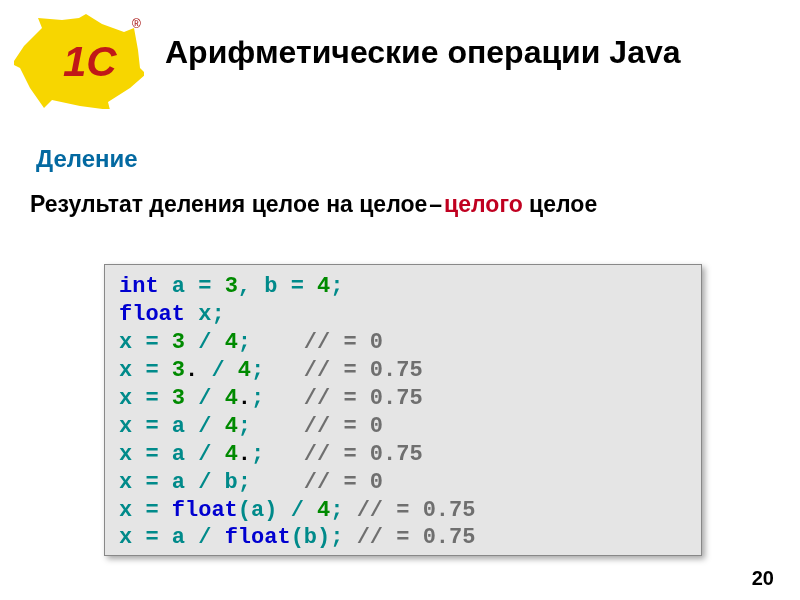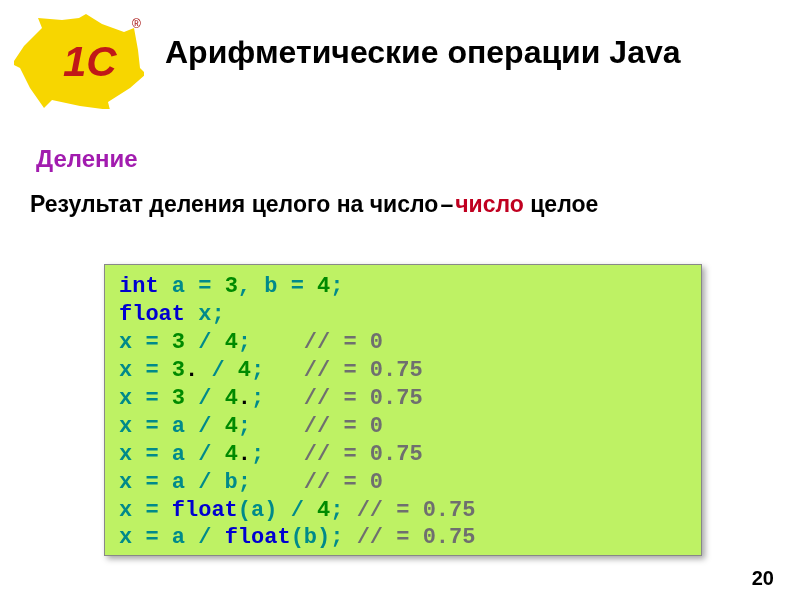--- a/index.html
+++ b/index.html
@@ -25,40 +25,40 @@
     font-size: 32px;
     font-weight: bold;
     color: #000;
   }
   .subtitle {
     position: absolute;
     top: 145px;
     left: 36px;
     font-size: 24px;
     font-weight: bold;
-    color: #a21caf;
+    color: #0369a1;
   }
   .desc {
     position: absolute;
     top: 190px;
     left: 30px;
     font-size: 23px;
     font-weight: bold;
     color: #000;
     line-height: 1.3;
   }
   .desc .dash { padding: 0 2px; }
   .desc .red { color: #c00020; }
   .codebox {
     position: absolute;
     top: 264px;
     left: 104px;
     width: 598px;
     height: 292px;
-    background: #bef264;
+    background: #e5e5e5;
     border: 1px solid #888;
     box-shadow: 3px 3px 6px rgba(0,0,0,0.35);
     padding: 8px 14px;
     font-family: "Courier New", monospace;
     font-size: 22px;
     font-weight: bold;
     line-height: 1.27;
     white-space: pre;
   }
   .kw   { color: #0000d0; }   
@@ -85,21 +85,21 @@
     <text x="49" y="62" font-family="Arial" font-size="42" font-weight="bold" font-style="italic" fill="#c01818">1C</text>
     <text x="118" y="14" font-family="Arial" font-size="12" fill="#a00000">®</text>
   </svg>
 </div>
 
 <div class="title">Арифметические операции Java</div>
 
 <div class="subtitle">Деление</div>
 
 <div class="desc">
-  <span>Результат деления целого на число</span><span class="dash">–</span><span class="red">число</span><span> целое</span><br>
+  <span>Результат деления целое на целое</span><span class="dash">–</span><span class="red">целого</span><span> целое</span><br>
 </div>
 
 <div class="codebox"><span class="kw">int</span><span class="id"> a = </span><span class="num">3</span><span class="id">, b = </span><span class="num">4</span><span class="id">;</span>
 <span class="kw">float</span><span class="id"> x;</span>
 <span class="id">x = </span><span class="num">3</span><span class="id"> / </span><span class="num">4</span><span class="id">;    </span><span class="cmt">// = 0</span>
 <span class="id">x = </span><span class="num">3</span><span class="blk">.</span><span class="id"> / </span><span class="num">4</span><span class="id">;   </span><span class="cmt">// = 0.75</span>
 <span class="id">x = </span><span class="num">3</span><span class="id"> / </span><span class="num">4</span><span class="blk">.</span><span class="id">;   </span><span class="cmt">// = 0.75</span>
 <span class="id">x = a / </span><span class="num">4</span><span class="id">;    </span><span class="cmt">// = 0</span>
 <span class="id">x = a / </span><span class="num">4</span><span class="blk">.</span><span class="id">;   </span><span class="cmt">// = 0.75</span>
 <span class="id">x = a / b;    </span><span class="cmt">// = 0</span>

